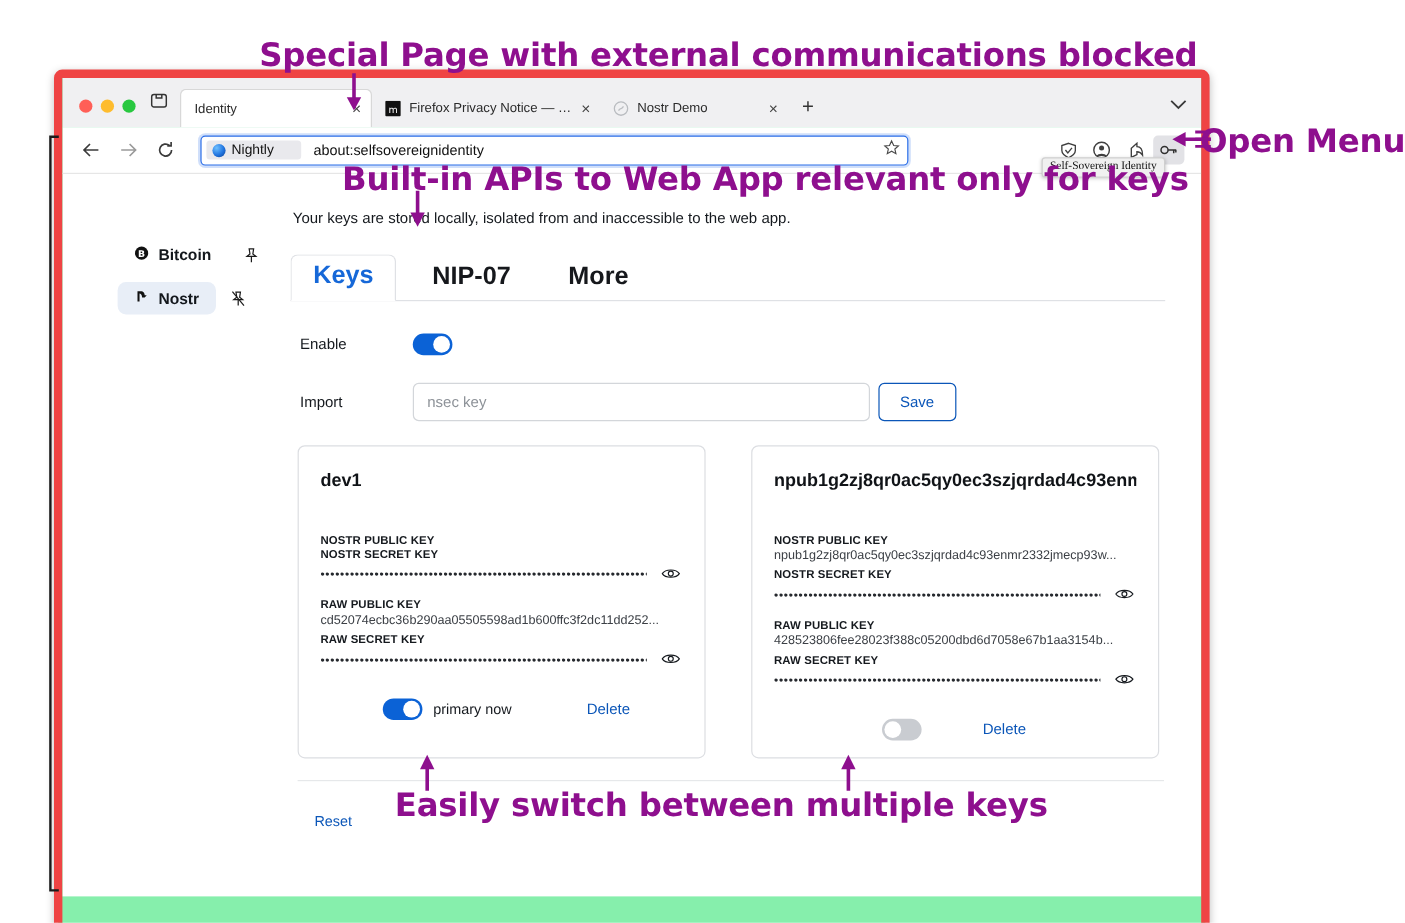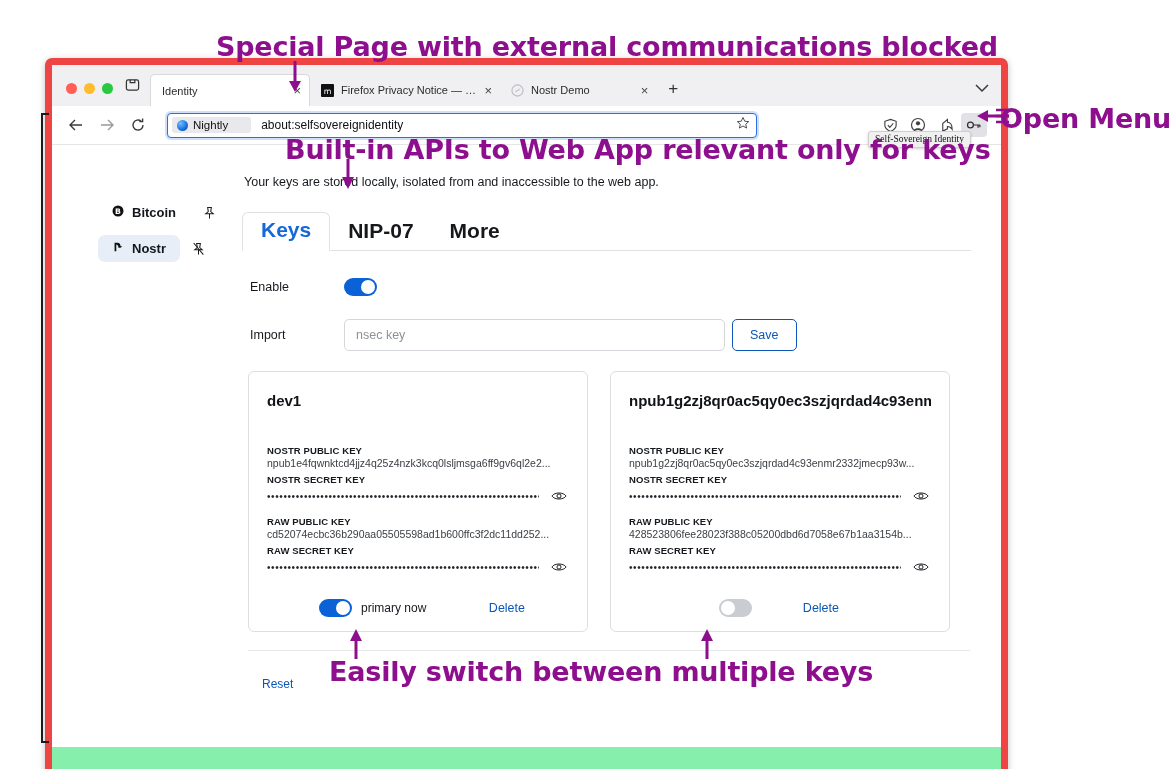--- a/index.html
+++ b/index.html
@@ -228,21 +228,21 @@
   }
   .subtitle {
     font-size: 12.5px;
     color: #15191e;
     margin: 0 0 22px 2px;
   }
   
   .ui-tabs {
     display: flex;
     align-items: flex-end;
-    gap: 0;
+    gap: 12px;
     border-bottom: 1px solid #dfe1e5;
     padding-left: 0;
     position: relative;
   }
   .ui-tab {
     font-size: 21px;
     font-weight: bold;
     padding: 5px 18px 8px;
     color: #16181c;
     position: relative;
@@ -314,21 +314,21 @@
     padding: 0 11px;
     font-size: 12.5px;
     color: #8d9298;
     background: #fff;
   }
   .save-btn { margin-left: 7px; }
 
   
   .cards {
     display: flex;
-    gap: 22px;
+    gap: 38px;
     margin-top: 16px;
     padding-left: 6px;
   }
   .card {
     width: 340px;
     flex: 0 0 340px;
     border: 1px solid #dcdee2;
     border-radius: 6px;
     background: #fff;
     padding: 20px 18px 14px;
@@ -622,21 +622,20 @@
             <button class="btn-outline save-btn">Save</button>
           </div>
         </div>
 
         <div class="cards">
 
           <div class="card">
             <div class="card-title">dev1</div>
 
             <div class="klabel">NOSTR PUBLIC KEY</div>
-            <div class="kval">npub1e4fqwnktcd4jjz4q25z4nzk3kcq0lsljmsga6ff9gv6ql2e2...</div>
 
             <div class="klabel">NOSTR SECRET KEY</div>
             <div class="secret-row">
               <span class="dots">••••••••••••••••••••••••••••••••••••••••••••••••••••••••••••••••••••</span>
               <span class="eye">
                 <svg width="16" height="12" viewBox="0 0 18 12">
                     <path d="M1 6 C4 1.5, 14 1.5, 17 6 C14 10.5, 4 10.5, 1 6 Z" stroke="#15191e" stroke-width="1.1" fill="none"></path>
                     <circle cx="9" cy="6" r="2.3" stroke="#15191e" stroke-width="1.1" fill="none"></circle>
                   </svg>
               </span>

